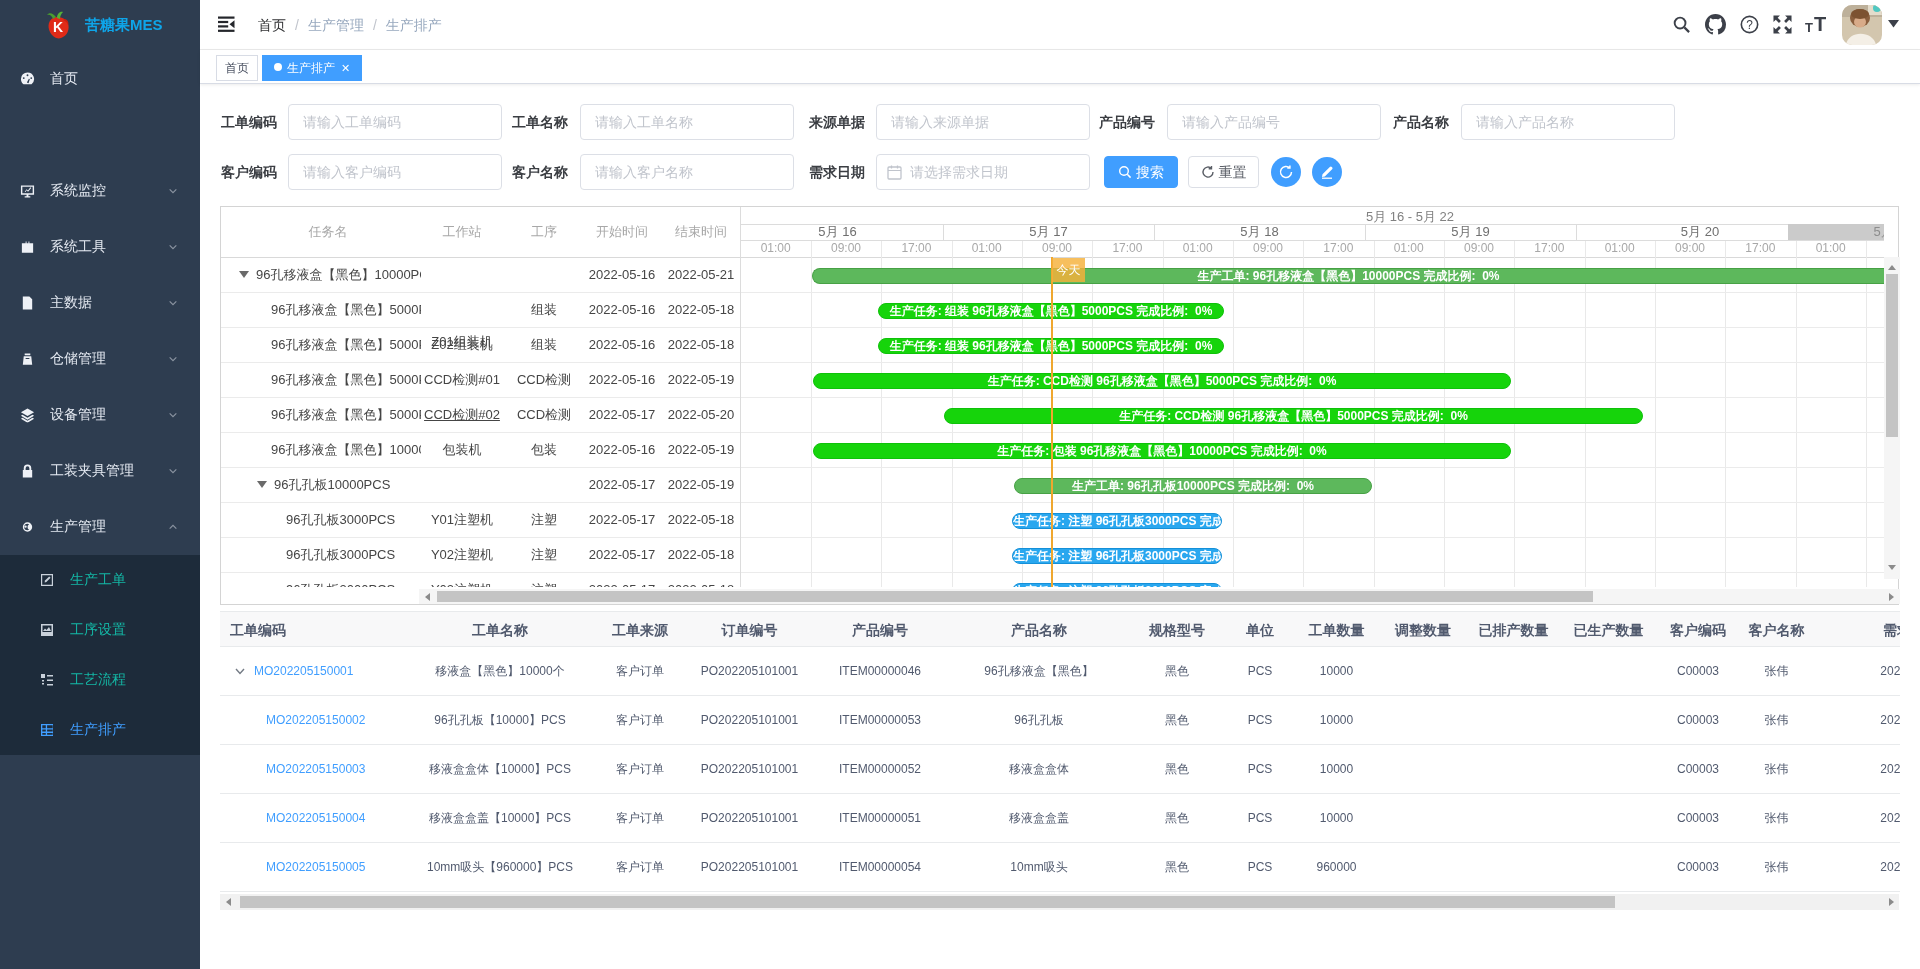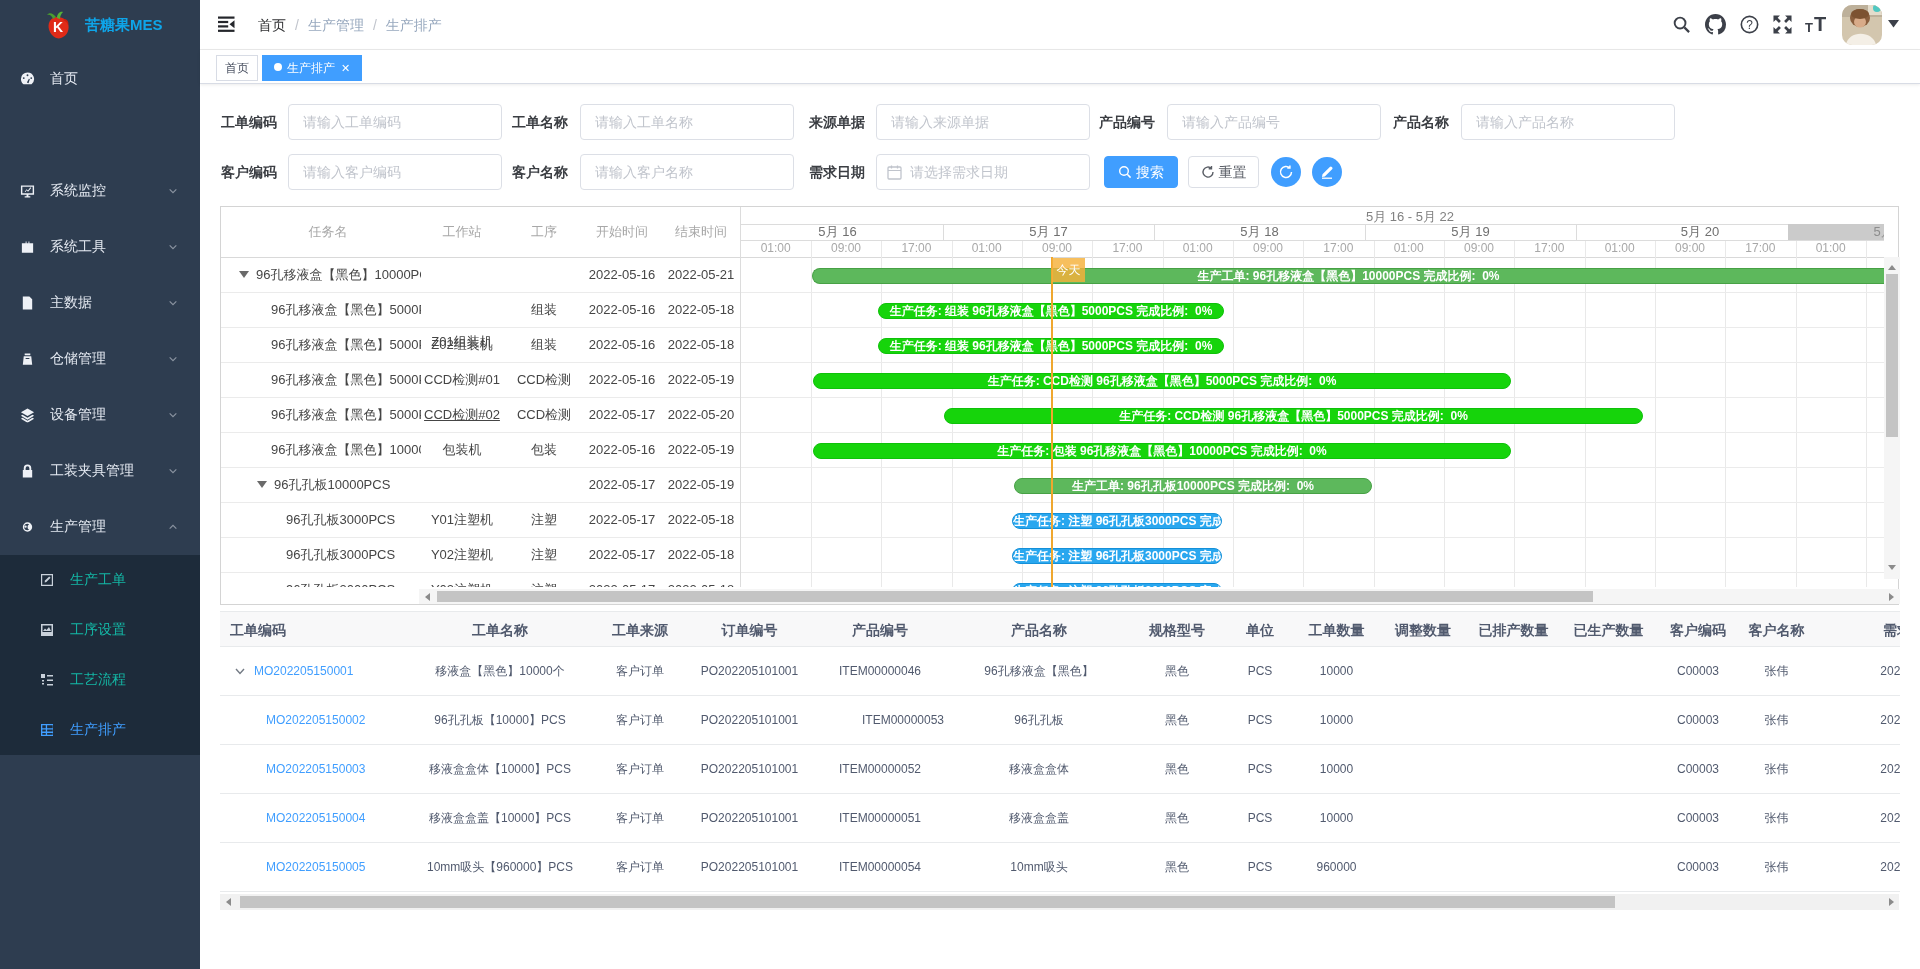--- a/index.html
+++ b/index.html
@@ -460,21 +460,21 @@
 <div class="tc" style="left:1073px;width:87px;">10000</div>
 <div class="tc" style="left:1436px;width:84px;">C00003</div>
 <div class="tc" style="left:1520px;width:73px;">张伟</div>
 <div class="tc" style="left:1593px;width:196px;">2022-05-21</div>
 </div>
 <div class="trow" style="top:85px;">
 <div class="tc lnk" style="left:46px;text-align:left;">MO202205150002</div>
 <div class="tc" style="left:190px;width:180px;">96孔孔板【10000】PCS</div>
 <div class="tc" style="left:370px;width:100px;">客户订单</div>
 <div class="tc" style="left:470px;width:119px;">PO202205101001</div>
-<div class="tc" style="left:612px;width:142px;text-align:center;">ITEM00000053</div>
+<div class="tc" style="left:589px;width:142px;text-align:center;">ITEM00000053</div>
 <div class="tc" style="left:731px;width:176px;">96孔孔板</div>
 <div class="tc" style="left:907px;width:100px;">黑色</div>
 <div class="tc" style="left:1007px;width:66px;">PCS</div>
 <div class="tc" style="left:1073px;width:87px;">10000</div>
 <div class="tc" style="left:1436px;width:84px;">C00003</div>
 <div class="tc" style="left:1520px;width:73px;">张伟</div>
 <div class="tc" style="left:1593px;width:196px;">2022-05-21</div>
 </div>
 <div class="trow" style="top:134px;">
 <div class="tc lnk" style="left:46px;text-align:left;">MO202205150003</div>

